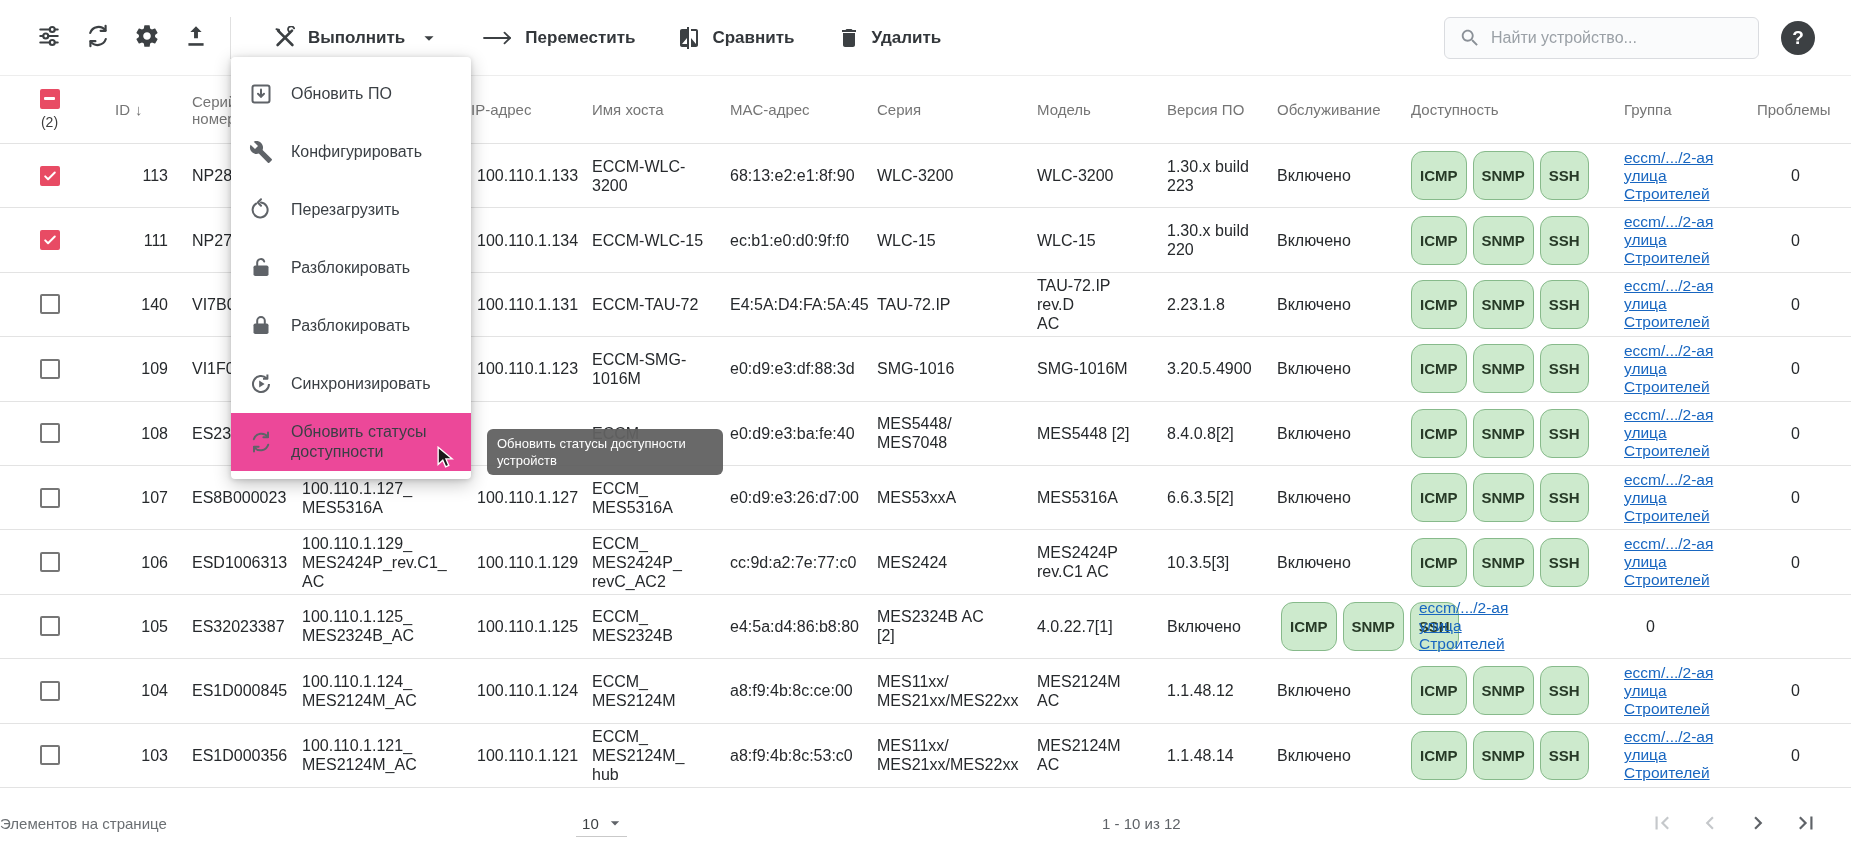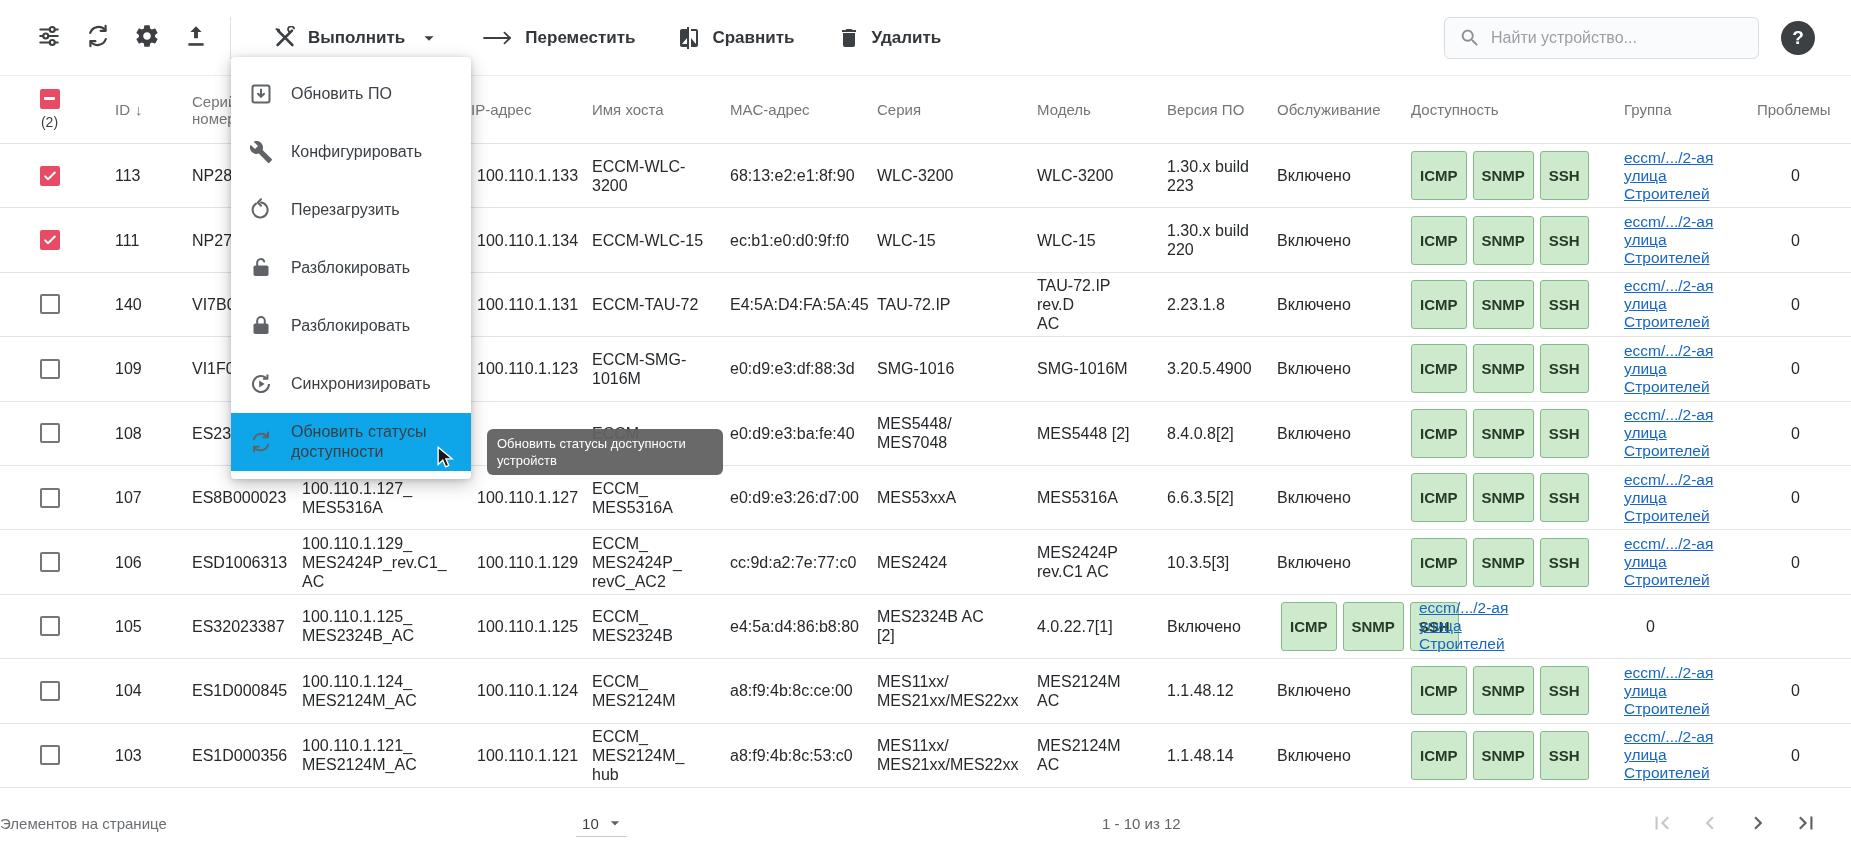--- a/index.html
+++ b/index.html
@@ -39,47 +39,47 @@
   .thead { height:68px; align-items:center; color:#757575; font-size:15px; border-bottom:1px solid #e3e3e3; }
   .th { padding:0 12px; line-height:17px; }
   .th-id { padding-left:20px; display:flex; align-items:center; gap:5px; }
   .th-ip { padding-left:6px; }
   .th-avail { padding-left:16px; }
   .th-group { padding-left:24px; }
   .sort-arrow { font-size:15px; color:#757575; }
 
   .row { height:64.4px; align-items:center; border-bottom:1px solid #e3e3e3; font-size:16px; color:#26292c; }
   .cell { padding:0 12px; line-height:19px; }
-  .c-id { padding-left:20px; }
+  .c-id { padding-left:20px;text-align:right; }
   .c-problems { padding-left:46px; }
   .c-avail { padding-left:16px; display:flex; gap:6px; }
   .c-group { padding-left:24px; }
 
   .th-check, .c-check { display:flex; justify-content:center; padding-left:16px; }
   .th-check { flex-direction:column; align-items:center; gap:5px; padding-left:16px; }
   .cb { width:20px; height:20px; border:2px solid #767676; border-radius:2px; background:#fff;
         display:flex; align-items:center; justify-content:center; cursor:pointer; flex:none; }
   .cb svg { width:16px; height:16px; }
   .cb.checked, .cb.indet { background:var(--accent,#e84b64); border-color:var(--accent,#e84b64); }
   .indet-bar { width:11px; height:3px; background:#fff; border-radius:1px; }
   .sel-count { font-size:14px; color:#3c3c3c; }
 
   .badge { background:var(--badge-bg,#cdeacd); border:1.5px solid var(--badge-border,#87ba8b);
            color:var(--badge-text,#273a27); font-size:15px; font-weight:bold; padding:15px 8px;
-           border-radius:3px; line-height:17px; }
+           border-radius:12px; line-height:17px; }
   .glink { color:var(--link,#1866c0); text-decoration:underline; cursor:pointer; display:block;
            font-size:15.5px; line-height:18px; }
 
   
   .menu { position:absolute; left:231px; top:57px; width:240px; background:#fff; border-radius:4px;
           padding:8px 0; z-index:20;
           box-shadow:0 5px 18px rgba(0,0,0,.24), 0 1px 5px rgba(0,0,0,.15); }
   .menu-item { display:flex; align-items:center; gap:18px; height:58px; padding:0 18px;
                font-size:16px; color:#3a3f44; cursor:pointer; }
-  .menu-item.hl { background:#0ea5e9;justify-content:space-between; }
+  .menu-item.hl { background:#ec4899;justify-content:space-between; }
   .mi-icon { width:24px; height:24px; flex:none; color:#5f6368; display:flex; }
   .mi-icon svg { width:24px; height:24px; }
   .mi-label { line-height:20px; }
 
   
   .tooltip { position:absolute; left:487px; top:429px; width:236px; background:var(--tooltip-bg,#616161);
              opacity:.95; color:#fff; font-size:13px; line-height:17px; padding:6px 10px;
              border-radius:6px; z-index:30; }
   .cursor { position:absolute; left:437px; top:446px; z-index:40; }
 

